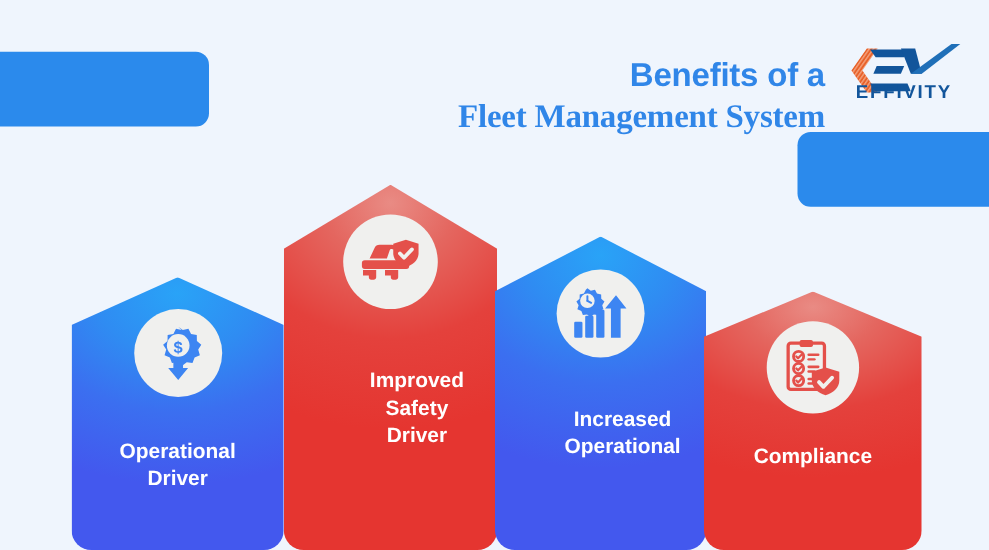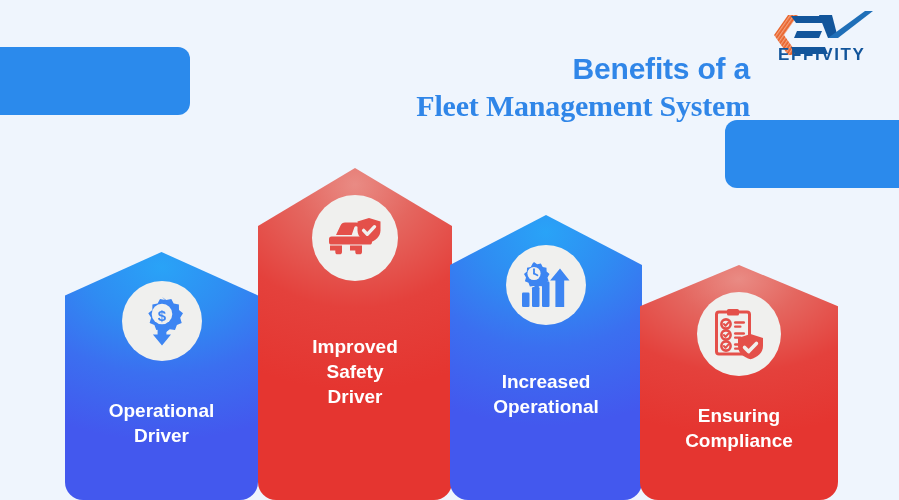--- a/index.html
+++ b/index.html
@@ -17,21 +17,21 @@
 
   
   .title{
     position:absolute;left:150px;top:50px;width:600px;
     text-align:right;color:#3086e8;font-weight:bold;
     font-size:30px;line-height:37px;letter-spacing:-.2px;
   }
   .title .l2{display:block;font-family:Liberation Serif, serif;}
 
   
-  .logo{position:absolute;left:758px;top:8px;width:126px;height:54px;}
+  .logo{position:absolute;left:758px;top:37px;width:126px;height:54px;}
   .logo svg{display:block;}
 
   
   .pillar{
     position:absolute;bottom:0;
     -webkit-clip-path:polygon(0% 17.5%, 50% 0%, 100% 17.5%, 100% 100%, 0% 100%);
     clip-path:polygon(0% 17.5%, 50% 0%, 100% 17.5%, 100% 100%, 0% 100%);
   }
   .pillar .inner{position:absolute;inset:0;border-radius:18px;}
 
@@ -59,22 +59,22 @@
   .p3 .badge{width:80px;height:80px;top:30px;}
   .p4 .badge{width:84px;height:84px;top:27px;}
   .badge svg{display:block;}
 
   
   .caption{
     position:absolute;left:0;width:100%;text-align:center;
     color:#ffffff;font-weight:bold;font-size:19px;line-height:25px;
   }
   .p1 .caption{top:146px;}
-  .p2 .caption{top:166px;}
-  .p3 .caption{top:154px;}
+  .p2 .caption{top:166px;padding-left:24px;}
+  .p3 .caption{top:154px;padding-left:20px;}
   .p4 .caption{top:138px;}
   .caption span{display:block;}
 </style>
 </head>
 <body>
 
 <div class="canvas">
 
   <div class="deco deco-left"></div>
   <div class="deco deco-right"></div>
@@ -201,18 +201,17 @@
           <path d="M10.9 38 l1.6 1.7 3.1-3.3" stroke="#e4504a" stroke-width="2" fill="none" stroke-linecap="round" stroke-linejoin="round"></path>
           <rect x="21" y="35.3" width="11" height="2.4" rx="1.2" fill="#e4504a"></rect>
           <rect x="21" y="39.6" width="7.5" height="2.2" rx="1.1" fill="#e4504a"></rect>
         </g>
 
         <path d="M37.5 26 l12.5 3.9 v8.1 c0 6.8-5.6 11.2-12.5 13.3 -6.9-2.1-12.5-6.5-12.5-13.3 v-8.1z" fill="#e4504a"></path>
         <path d="M31.6 39.4 l4 4.2 7.8-8.2" stroke="#f0f0ee" stroke-width="3.6" fill="none" stroke-linecap="round" stroke-linejoin="round"></path>
       </svg>
     </div>
     <div class="caption">
-      <span>Ensuring</span>
       <span>Compliance</span>
     </div>
   </div>
 
 </div>
 
 </body></html>

